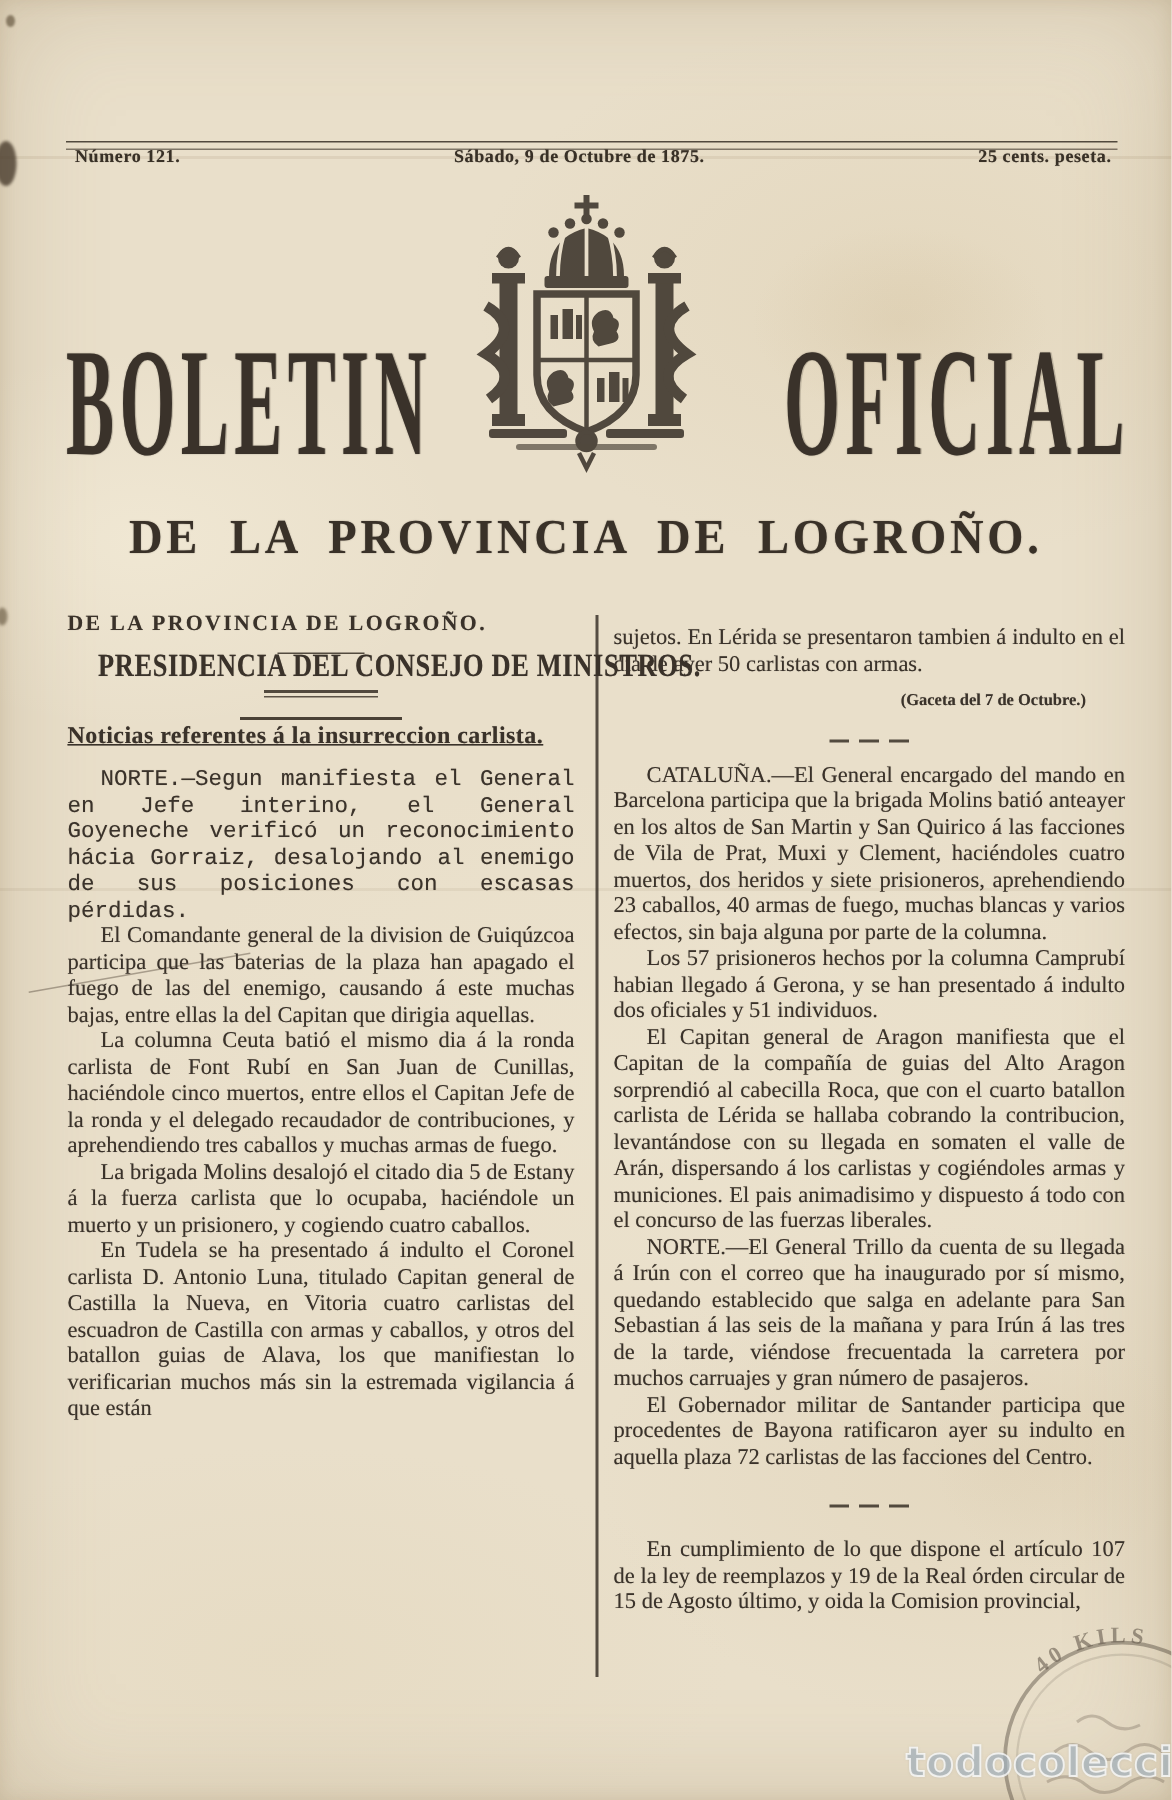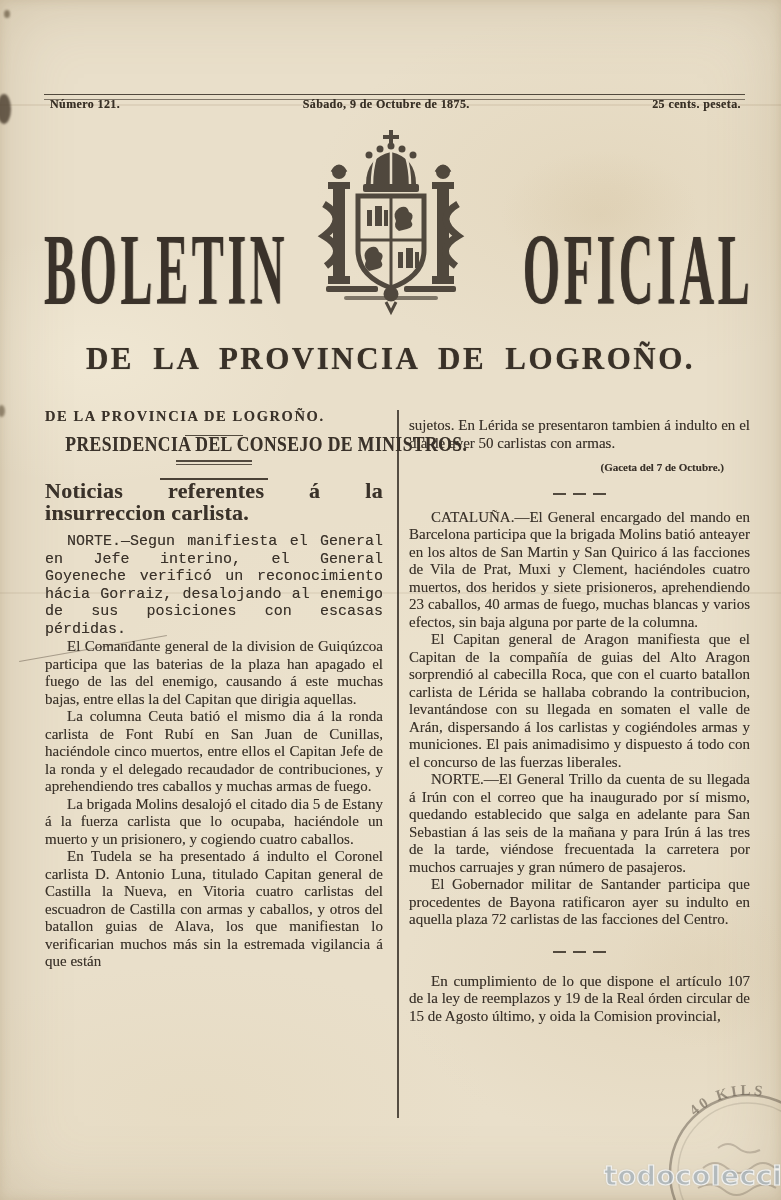--- a/index.html
+++ b/index.html
@@ -64,21 +64,21 @@
   .center{text-align:center;}
   .org1{margin-top:14px;font-size:16.5px;letter-spacing:2.5px;font-weight:600;}
   .org2{margin-top:3px;font-size:14.5px;letter-spacing:1.6px;font-weight:600;}
   .rule-short{width:58px;border:none;border-top:1.4px solid rgba(56,48,38,.85);margin:9px auto 0;}
   .ministry{margin-top:13px;font-size:20px;font-weight:bold;letter-spacing:.5px;
             transform:scale(.88,1.08);white-space:nowrap;}
   .rule-double{width:76px;border:none;border-top:2.2px solid rgba(56,48,38,.85);
                border-bottom:1.1px solid rgba(56,48,38,.8);height:2px;margin:7px auto 0;}
   .royal{margin-top:15px !important;}
   .rule-thick{width:108px;border:none;border-top:2.6px solid rgba(56,48,38,.9);margin:13px auto 0;}
-  .news-head{margin-top:11px;font-size:22px;font-weight:bold;line-height:22px;letter-spacing:.3px;}
+  .news-head{margin-top:11px;font-size:16px;font-weight:bold;line-height:22px;letter-spacing:.3px;text-decoration:underline;}
   .news-body{margin-top:9px !important;font-family:Liberation Mono, monospace;}
   .gaceta{font-weight:600;font-size:11px;margin-top:7px !important;
           text-align:right !important;padding-right:26px;}
   .gaceta2{text-align:right !important;padding-right:48px;}
   .rule-dash{width:54px;height:2.2px;margin:16px auto 14px;
              background:repeating-linear-gradient(90deg,rgba(56,48,38,.85) 0 13px,transparent 13px 20px);}
   
   .stamp{position:absolute;left:648px;top:1078px;width:200px;height:170px;opacity:.75;}
   .watermark{
     position:absolute;left:604px;top:1160px;
@@ -204,20 +204,21 @@
       <p class="ind">La columna Ceuta batió el mismo dia á la ronda carlista de Font Rubí en San Juan de Cunillas, haciéndole cinco muertos, entre ellos el Capitan Jefe de la ronda y el delegado recaudador de contribuciones, y aprehendiendo tres caballos y muchas armas de fuego.</p>
       <p class="ind">La brigada Molins desalojó el citado dia 5 de Estany á la fuerza carlista que lo ocupaba, haciéndole un muerto y un prisionero, y cogiendo cuatro caballos.</p>
       <p class="ind">En Tudela se ha presentado á indulto el Coronel carlista D. Antonio Luna, titulado Capitan general de Castilla la Nueva, en Vitoria cuatro carlistas del escuadron de Castilla con armas y caballos, y otros del batallon guias de Alava, los que manifiestan lo verificarian muchos más sin la estremada vigilancia á que están</p>
     </div>
 
     <div class="col col-right">
       <p style="margin-top:9px">sujetos. En Lérida se presentaron tambien á indulto en el dia de ayer 50 carlistas con armas.</p>
       <p class="gaceta">(Gaceta del 7 de Octubre.)</p>
       <div class="rule-dash"></div>
       <p class="ind">CATALUÑA.—El General encargado del mando en Barcelona participa que la brigada Molins batió anteayer en los altos de San Martin y San Quirico á las facciones de Vila de Prat, Muxi y Clement, haciéndoles cuatro muertos, dos heridos y siete prisioneros, aprehendiendo 23 caballos, 40 armas de fuego, muchas blancas y varios efectos, sin baja alguna por parte de la columna.</p>
+      <p class="ind">Los 57 prisioneros hechos por la columna Camprubí habian llegado á Gerona, y se han presentado á indulto dos oficiales y 51 individuos.</p>
       <p class="ind">El Capitan general de Aragon manifiesta que el Capitan de la compañía de guias del Alto Aragon sorprendió al cabecilla Roca, que con el cuarto batallon carlista de Lérida se hallaba cobrando la contribucion, levantándose con su llegada en somaten el valle de Arán, dispersando á los carlistas y cogiéndoles armas y municiones. El pais animadisimo y dispuesto á todo con el concurso de las fuerzas liberales.</p>
       <p class="ind">NORTE.—El General Trillo da cuenta de su llegada á Irún con el correo que ha inaugurado por sí mismo, quedando establecido que salga en adelante para San Sebastian á las seis de la mañana y para Irún á las tres de la tarde, viéndose frecuentada la carretera por muchos carruajes y gran número de pasajeros.</p>
       <p class="ind">El Gobernador militar de Santander participa que procedentes de Bayona ratificaron ayer su indulto en aquella plaza 72 carlistas de las facciones del Centro.</p>
       <div class="rule-dash" style="margin-top:22px;margin-bottom:20px"></div>
       <p class="ind">En cumplimiento de lo que dispone el artículo 107 de la ley de reemplazos y 19 de la Real órden circular de 15 de Agosto último, y oida la Comision provincial,</p>
     </div>
   </div>
 
   <svg class="stamp" viewBox="0 0 200 170" xmlns="http://www.w3.org/2000/svg">
     <defs>

